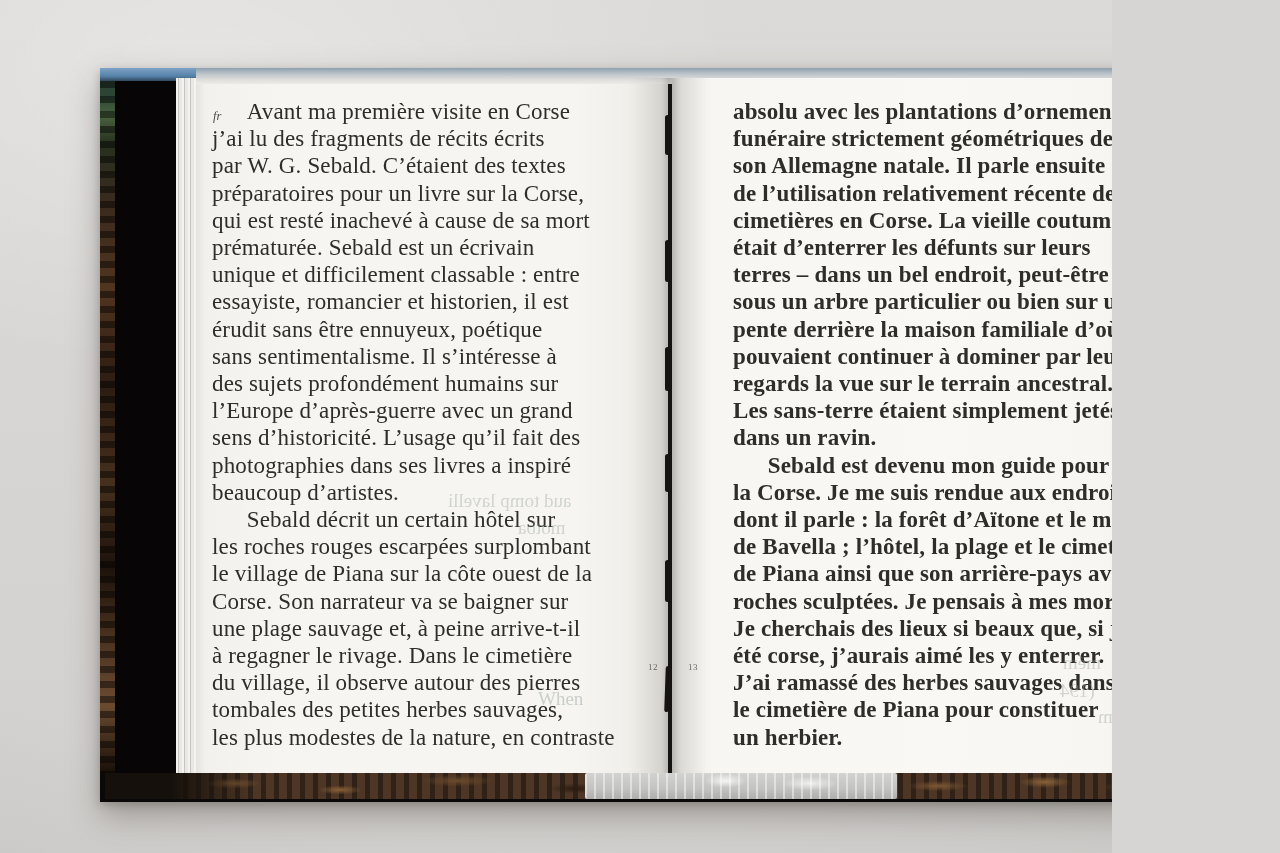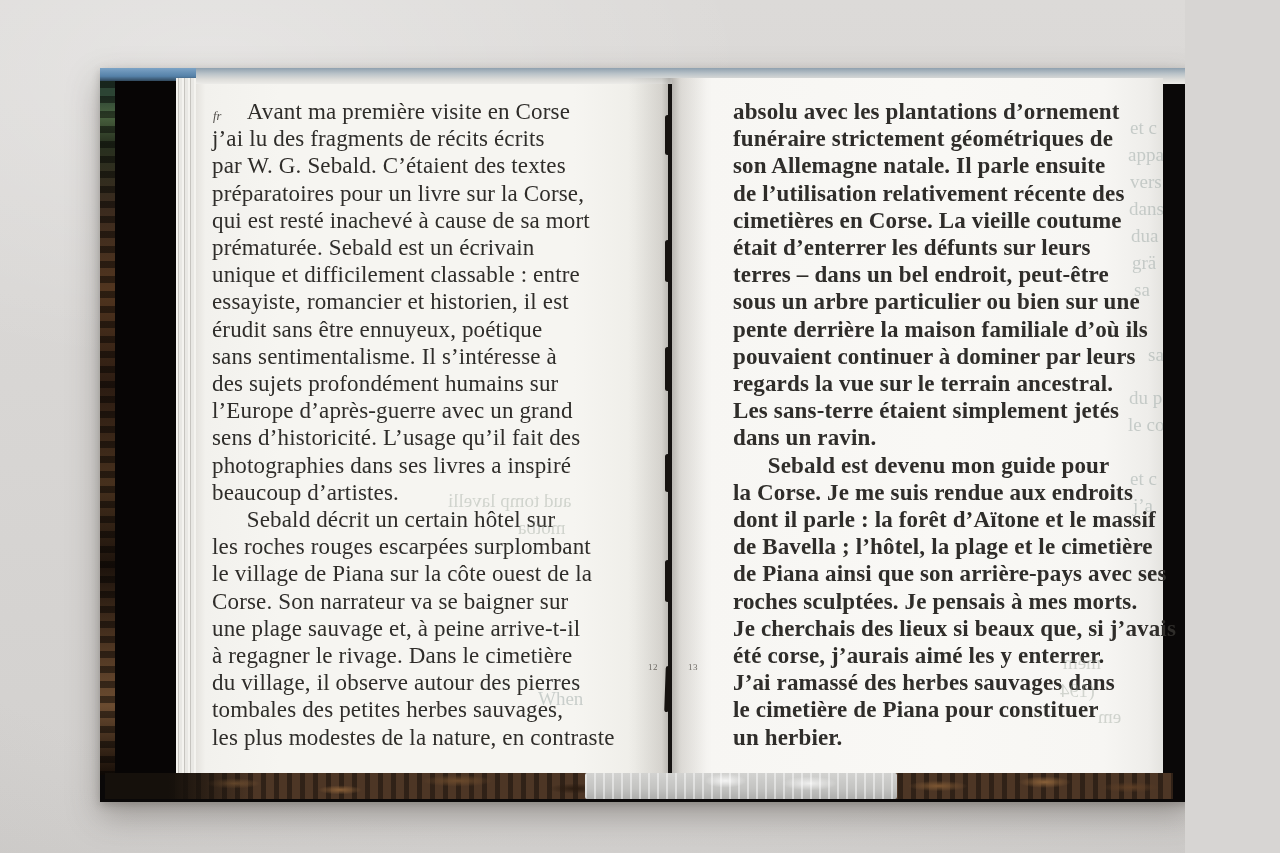--- a/index.html
+++ b/index.html
@@ -1,23 +1,23 @@
 <!DOCTYPE html>
 <html><head>
 <meta charset="utf-8">
 <style>
   html,body{margin:0;padding:0;}
   body{width:1280px;height:853px;overflow:hidden;background:#d7d5d3;}
-  .scene{position:relative;width:1185px;height:853px;
+  .scene{position:relative;width:1084px;height:853px;
     background:
       radial-gradient(ellipse 900px 500px at 18% 8%, rgba(255,255,255,.30), rgba(255,255,255,0) 60%),
       radial-gradient(ellipse 140% 110% at 50% 40%, rgba(0,0,0,0) 52%, rgba(110,105,100,.20) 100%),
       linear-gradient(180deg,#dcdad8 0%,#d8d6d4 45%,#d2d0ce 100%);
     overflow:hidden;
-    font-family:"Liberation Serif","DejaVu Serif",serif;}
+    font-family:"Liberation Serif","DejaVu Serif",serif;padding-left:28px;}
   .book{position:absolute;left:100px;top:68px;width:1092px;height:734px;
     box-shadow:0 14px 30px rgba(70,64,58,.38),0 3px 8px rgba(70,64,58,.28);
     background:#0a0808;}
   
   .top-edges{position:absolute;left:0;top:0;width:1092px;height:16px;
     background:linear-gradient(180deg,#8fa0ae 0%,#b9c2c8 35%,#dcdcd9 70%,#ecebe8 100%);}
   .cover-sky{position:absolute;left:0;top:0;width:96px;height:15px;
     background:linear-gradient(180deg,#7ca3c5 0%,#5581a8 55%,#22303c 100%);}
   
   .cover-left{position:absolute;left:0;top:13px;width:96px;height:694px;background:#070505;}

